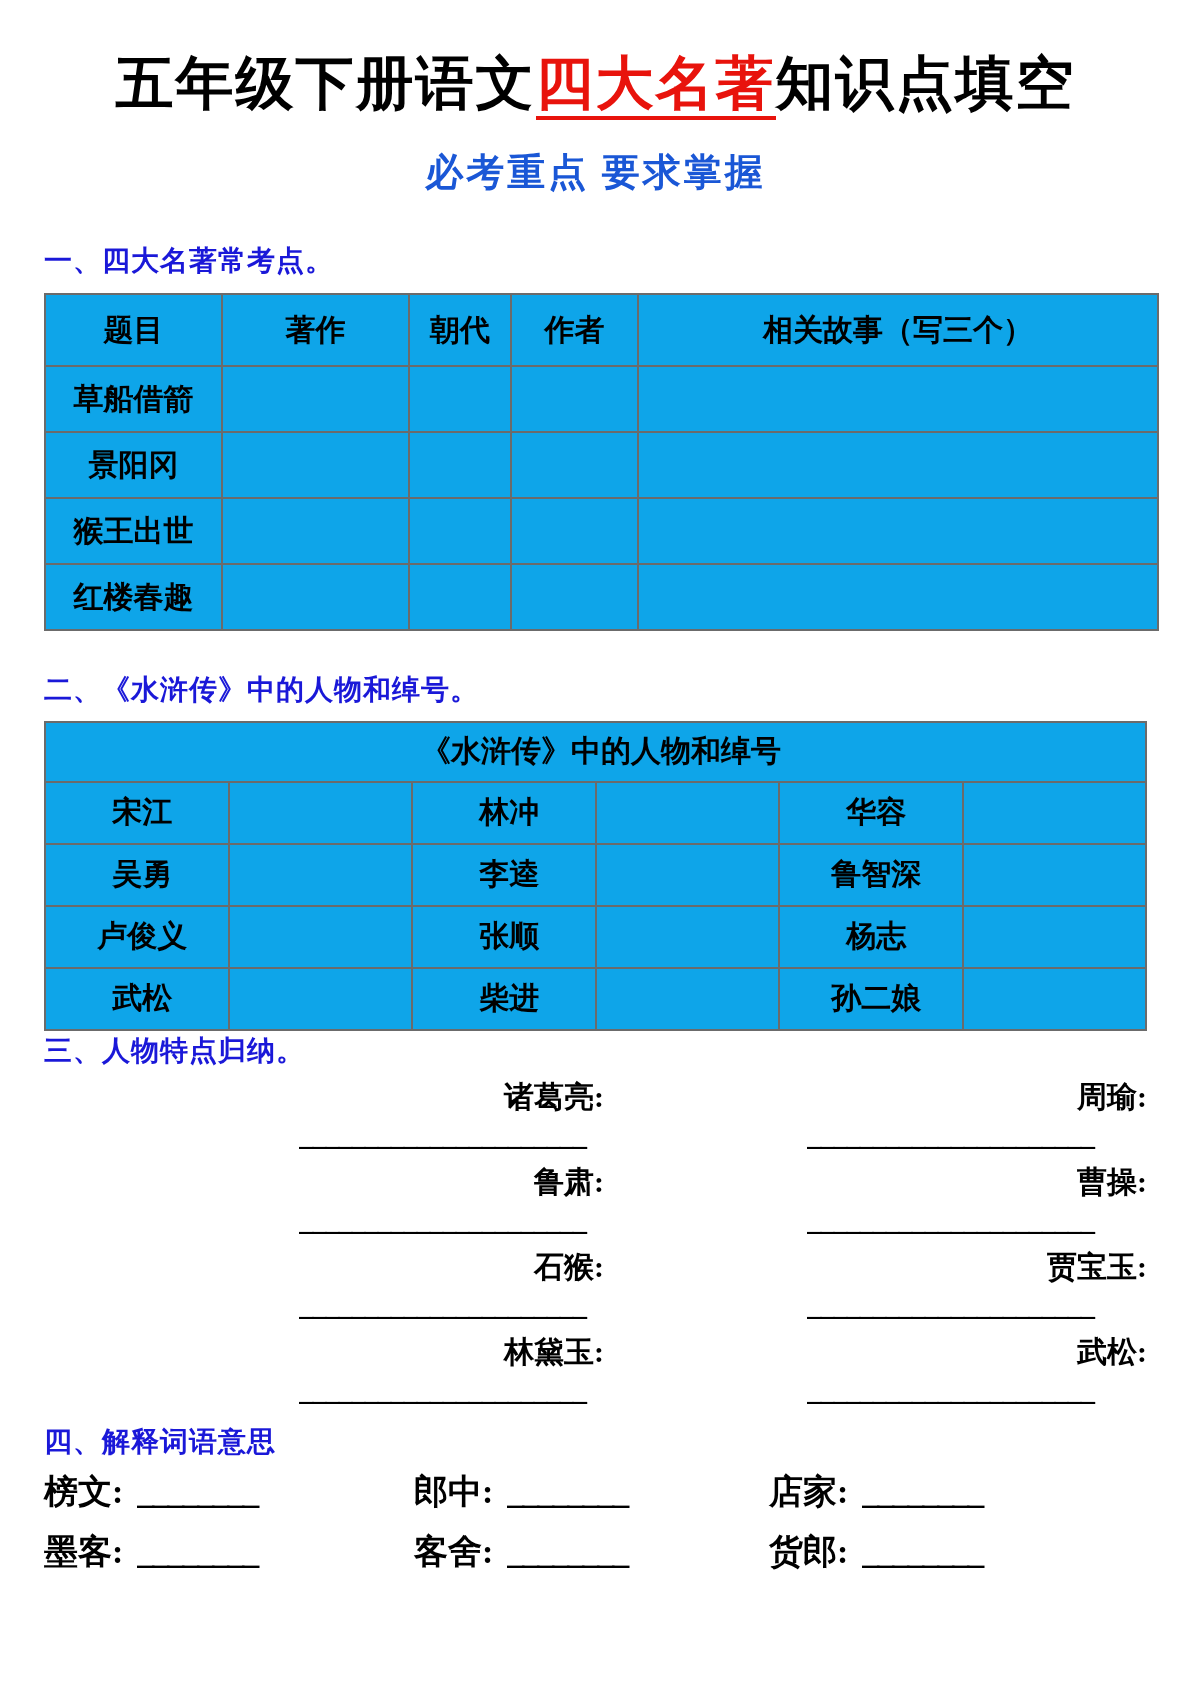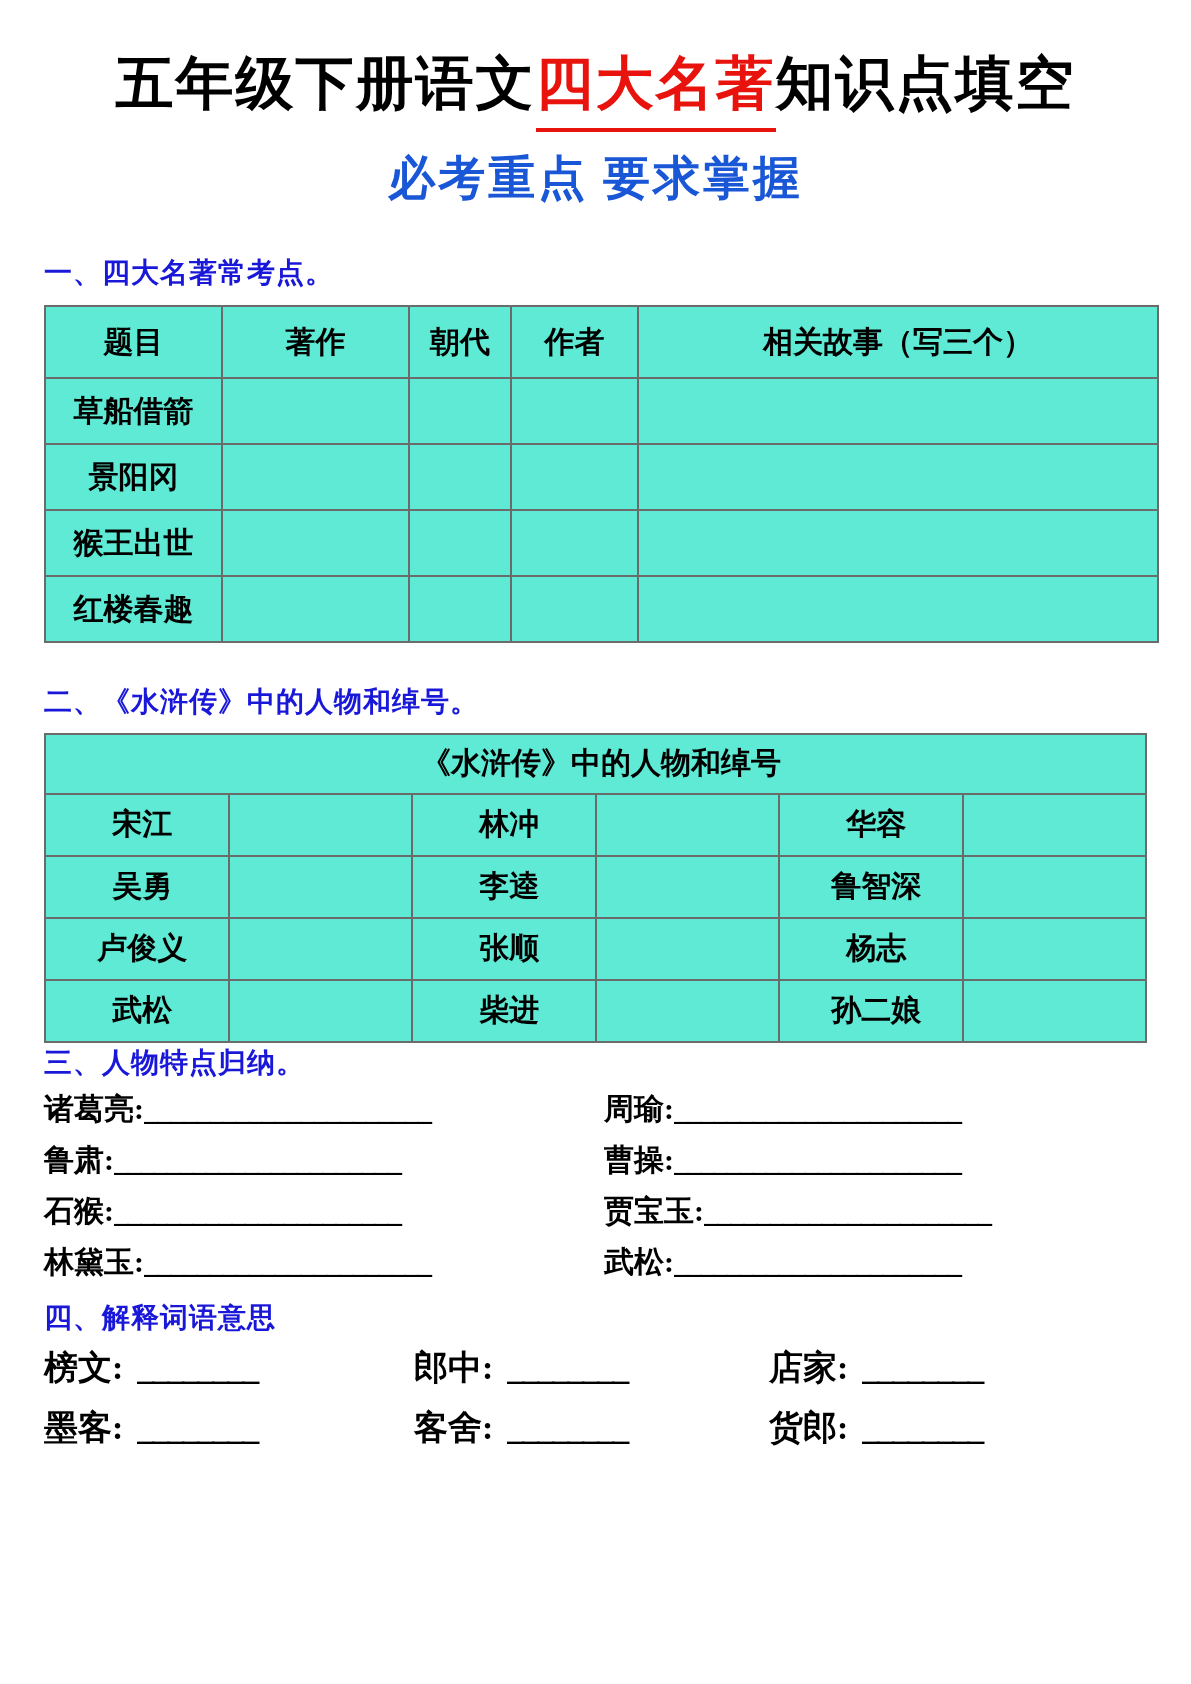--- a/index.html
+++ b/index.html
@@ -30,25 +30,25 @@
     font-weight: bold;
     letter-spacing: 2px;
     line-height: 1.25;
     margin: 0;
     padding-top: 48px;
     white-space: nowrap;
   }
   .main-title .hl {
     color: #e8130c;
     border-bottom: 4px solid #e8130c;
-    padding-bottom: 12px;
+    padding-bottom: 0;
   }
   .sub-title {
     text-align: center;
-    font-size: 47px;
+    font-size: 38px;
     font-weight: bold;
     color: #1a57d6;
     letter-spacing: 3px;
     margin: 0;
     padding-top: 26px;
   }
 
   
   .section-head {
     font-size: 28px;
@@ -61,21 +61,21 @@
   #sec1-head { padding-top: 46px; padding-bottom: 16px; }
   #sec2-head { padding-top: 42px; padding-bottom: 14px; }
   #sec3-head { padding-top: 3px;  padding-bottom: 10px; }
   #sec4-head { padding-top: 8px;  padding-bottom: 10px; }
 
   
   table.sheet {
     border-collapse: collapse;
     width: 1103px;
     table-layout: fixed;
-    background: #5eead4;
+    background: #0ea5e9;
   }
   table.sheet td {
     border: 2px solid #6b6b6b;
     text-align: center;
     vertical-align: middle;
     font-size: 30px;
     font-weight: bold;
     font-family: "Liberation Serif", "DejaVu Serif", serif;
     padding: 0;
   }
@@ -100,24 +100,25 @@
     flex-wrap: wrap;
     width: 1103px;
   }
   .fill-row {
     display: flex;
     width: 100%;
     margin-bottom: 10px;
   }
   .fill-cell {
     display: flex;
-    align-items: center;
+    align-items: flex-end;
     font-size: 30px;
     font-weight: bold;
     white-space: nowrap;
+    flex-direction: column;
   }
   .fill-cell.left  { width: 560px; }
   .fill-cell.right { width: 543px; }
   .fill-label { letter-spacing: 0px; }
   .fill-line {
     letter-spacing: -2px;
     overflow: hidden;
     display: inline-block;
   }
   .fill-cell.left .fill-line  { width: 305px; }

